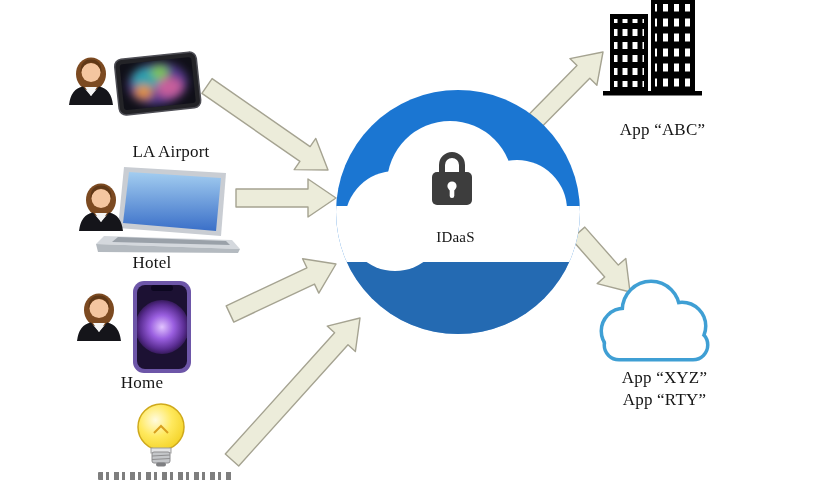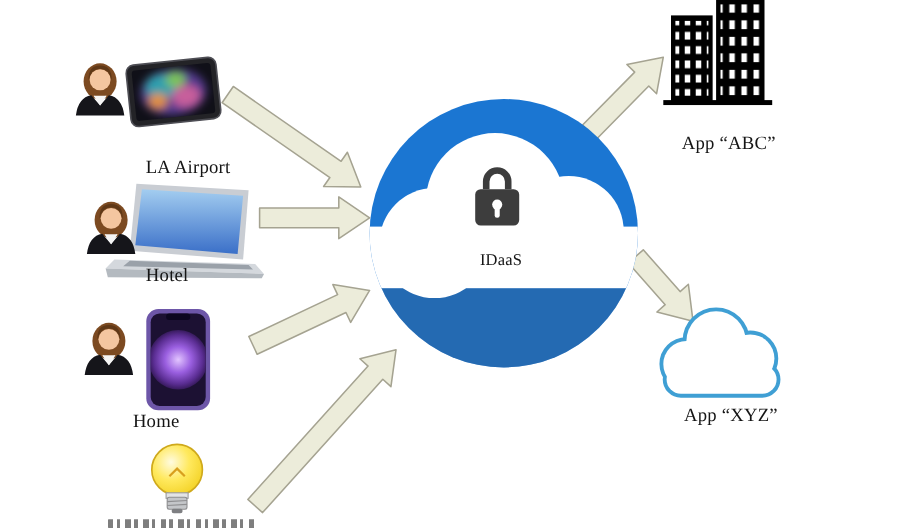--- a/index.html
+++ b/index.html
@@ -170,26 +170,27 @@
       <circle cx="624" cy="331" r="21"></circle>
       <circle cx="651" cy="310" r="27"></circle>
       <circle cx="682" cy="326" r="22"></circle>
       <rect x="606" y="332" width="100" height="26" rx="13"></rect>
     </g>
   </g>
 </svg>
 
 <div class="lbl" style="left:101px; top:142px; width:140px;">LA Airport</div>
 
-<div class="lbl" style="left:90px; top:240px; width:124px;text-align:center;">Hotel</div>
+<div class="lbl" style="left:90px; top:253px; width:124px;text-align:center;">Hotel</div>
 
 <div class="lbl" style="left:80px; top:373px; width:124px;text-align:center;">Home</div>
 
 <div class="lbl small" style="left:398px; top:229px; width:115px;">IDaaS</div>
 
 <div class="lbl" style="left:597px; top:368px; width:135px;">App “XYZ”</div>
 
 <div class="lbl" style="left:595px; top:120px; width:135px;">App “ABC”</div>
 
+<div class="lbl" style="left:597px; top:390px; width:135px;">App “RTY”</div>
 
 <div class="clip-strip"></div>
 
 </div>
 
 </body></html>

